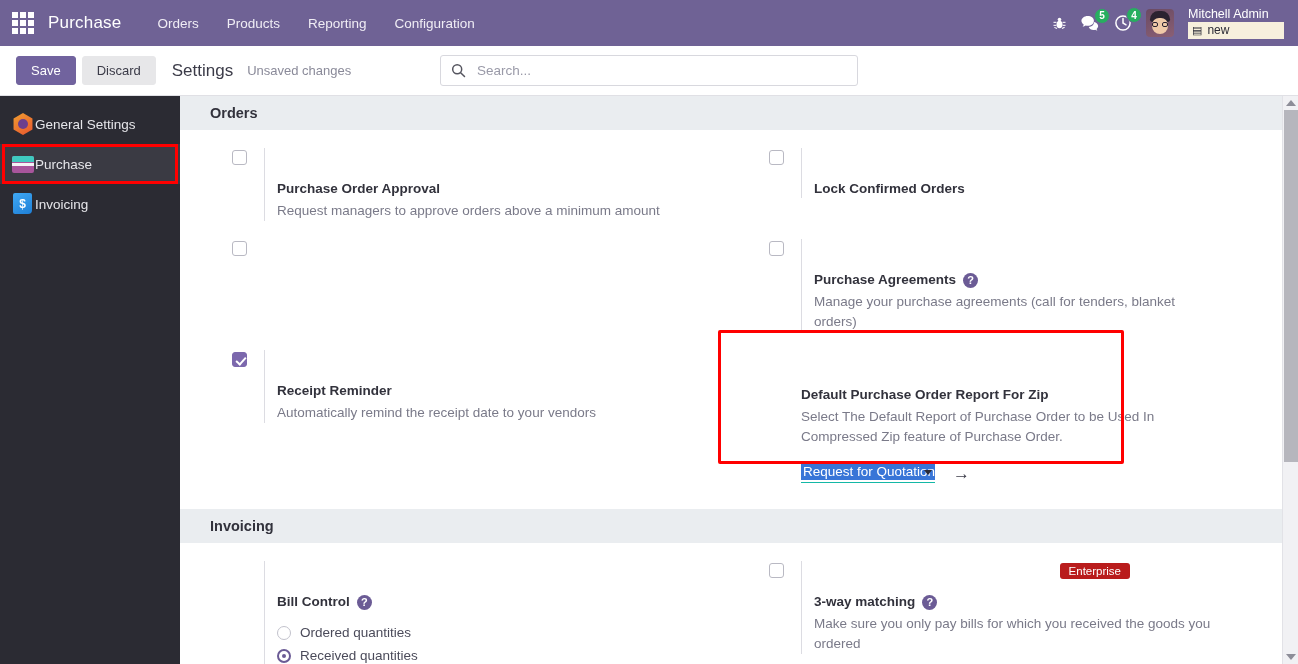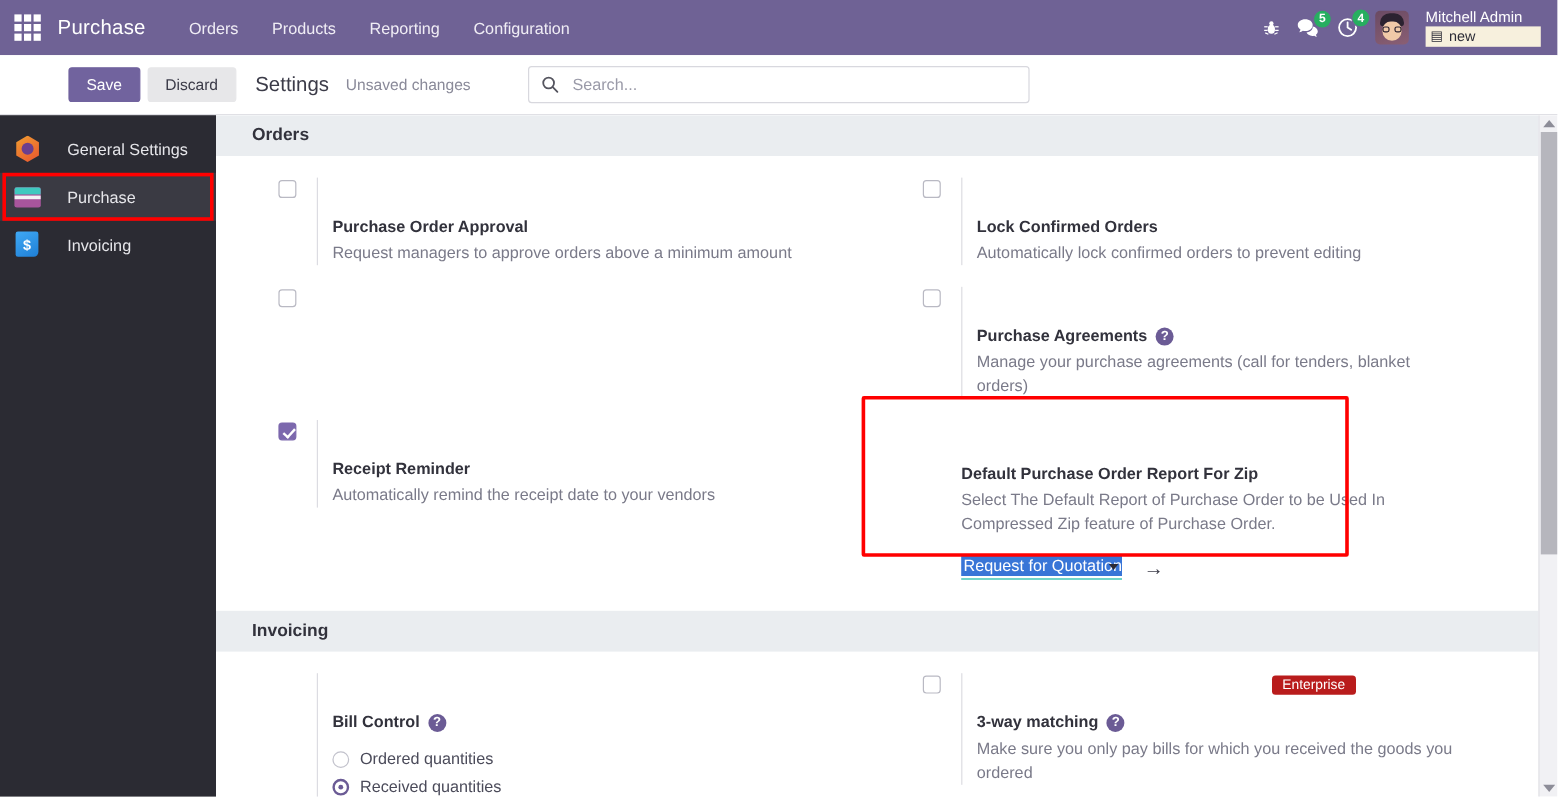--- a/index.html
+++ b/index.html
@@ -108,21 +108,20 @@
     padding: 0 16px 0 16px;
     position: relative;
   }
   .btn {
     font-size: 13px;
     padding: 6px 14px;
     border-radius: 3px;
     cursor: pointer;
     border: 1px solid transparent;
     font-weight: 400;
-    margin-left: 41px;
   }
   .btn-save { background: #71639e; color: #fff; border-color: #71639e; }
   .btn-discard { background: #e7e7e9; color: #3b3b48; border-color: #e7e7e9; margin-left: 6px; }
   .cp-title {
     font-size: 17px;
     color: #3b3b48;
     margin-left: 16px;
     font-weight: 400;
   }
   .cp-status {
@@ -161,21 +160,21 @@
   .sidebar {
     width: 180px;
     background: #2b2b33;
     flex: none;
     padding-top: 8px;
     position: relative;
   }
   .side-item {
     display: flex;
     align-items: center;
-    gap: 22px;
+    gap: 1px;
     height: 40px;
     padding: 0 12px;
     color: #e6e6ea;
     font-size: 13.5px;
     cursor: pointer;
     position: relative;
   }
   .side-item.active { background: #3a3a43; }
   .side-ico { width: 22px; height: 22px; flex: none; position: relative; }
 
@@ -522,21 +521,20 @@
             </div>
           </div>
         </div>
         <div class="col right">
           <div class="setting">
             <div class="cbwrap">
               <span class="cb"></span>
             </div>
             <div class="body">
               <div class="s-title">Lock Confirmed Orders</div>
-              <div class="s-desc">Automatically lock confirmed orders to prevent editing</div>
             </div>
           </div>
         </div>
       </div>
 
       <div class="grid2">
         <div class="col">
           <div class="setting">
             <div class="cbwrap">
               <span class="cb"></span>

